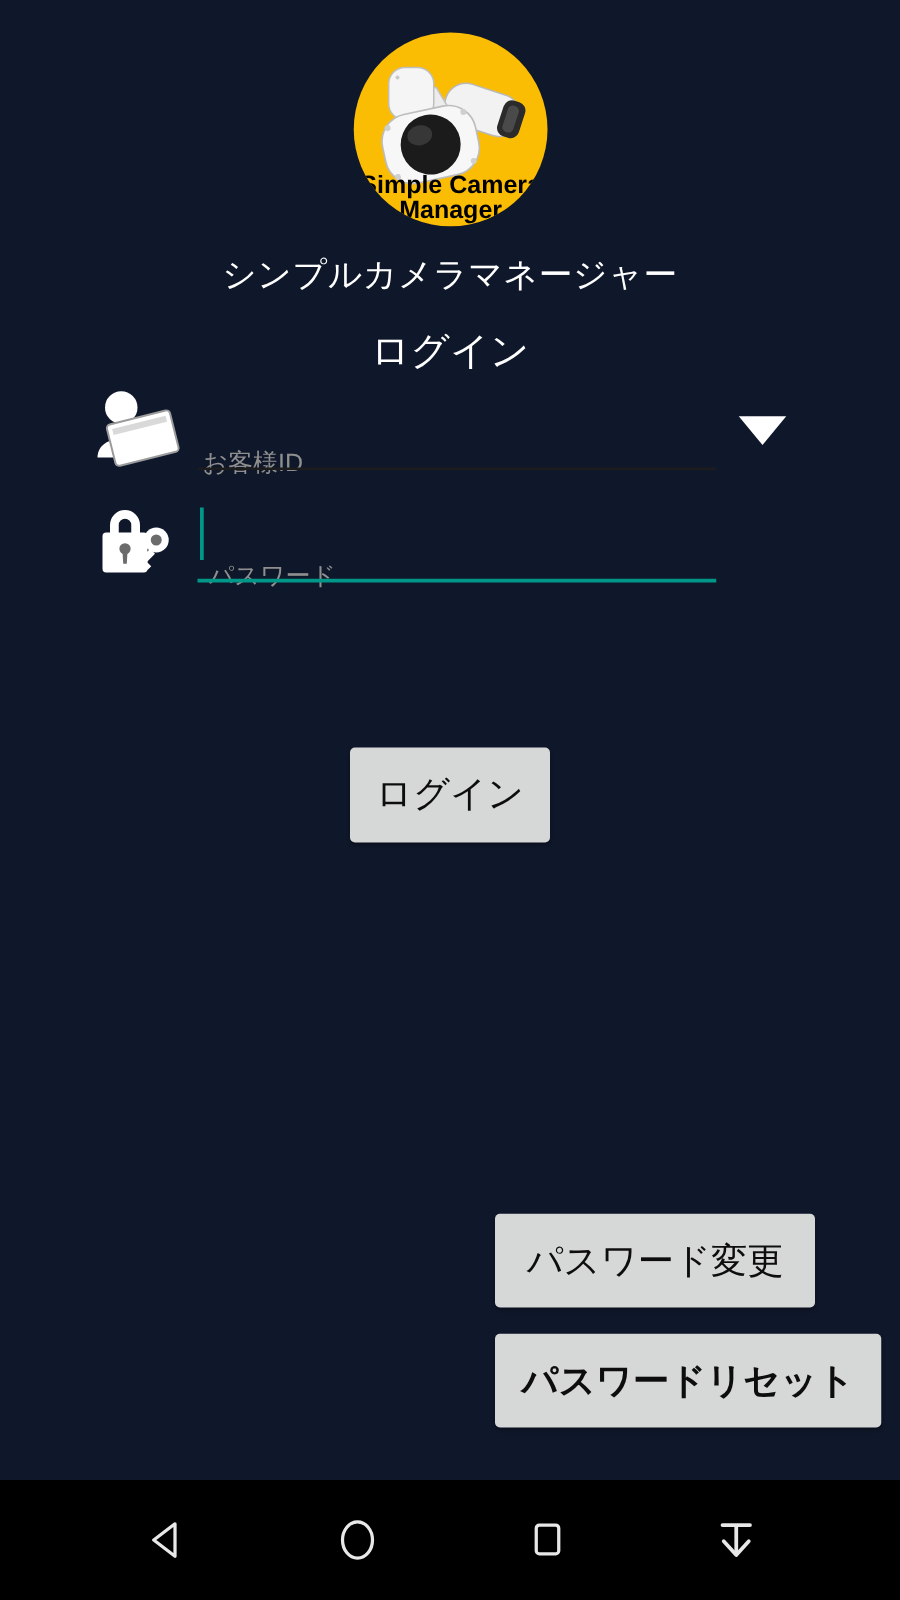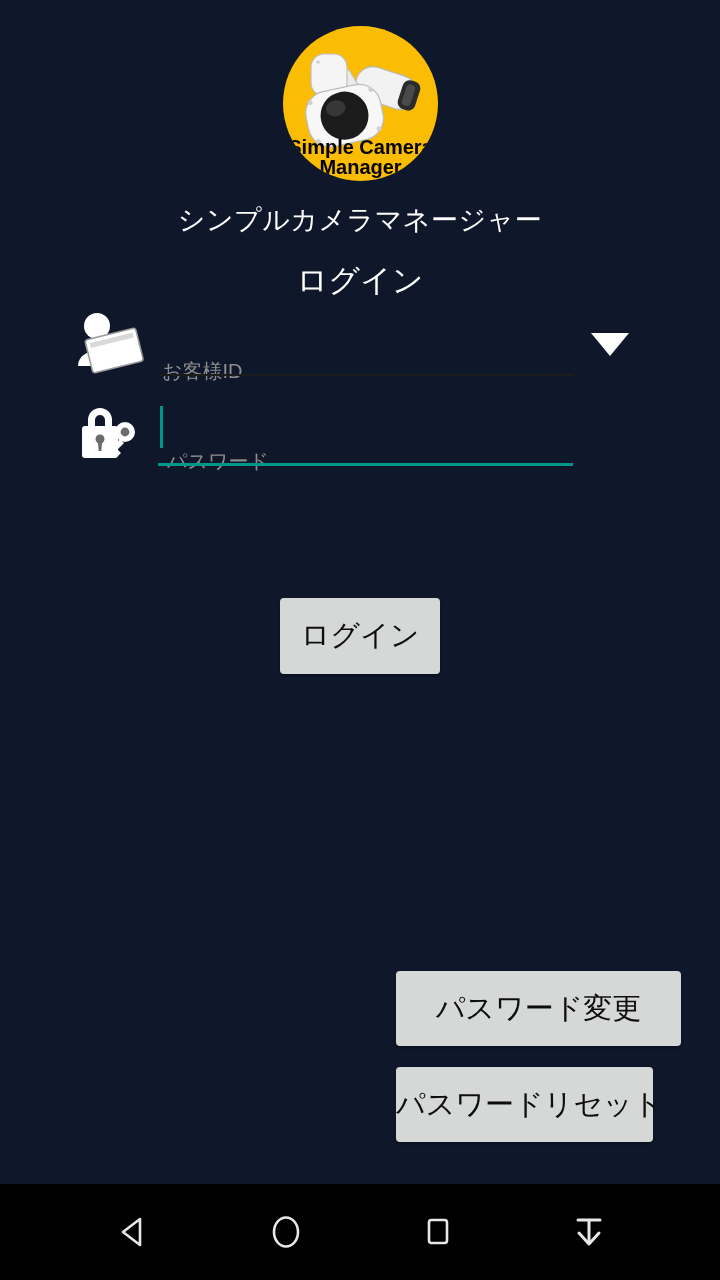--- a/index.html
+++ b/index.html
@@ -164,28 +164,29 @@
   }
   #btn-login {
     left: 280px;
     top: 598px;
     width: 160px;
     height: 76px;
   }
   #btn-change-pw {
     left: 396px;
     top: 971px;
-    width: 285px;
+    width: 256px;
     height: 75px;
   }
   #btn-reset-pw {
     left: 396px;
     top: 1067px;
-    width: 257px;
+    width: 309px;
     height: 75px;
+    font-weight: bold;
   }
 
   
   #navbar {
     position: absolute;
     left: 0;
     bottom: 0;
     width: 720px;
     height: 96px;
     background: #000000;

